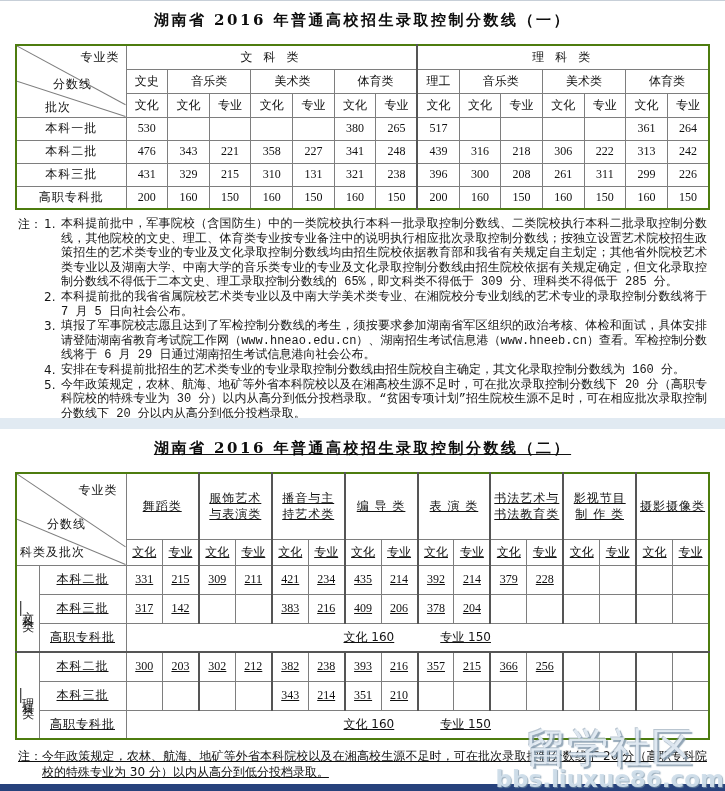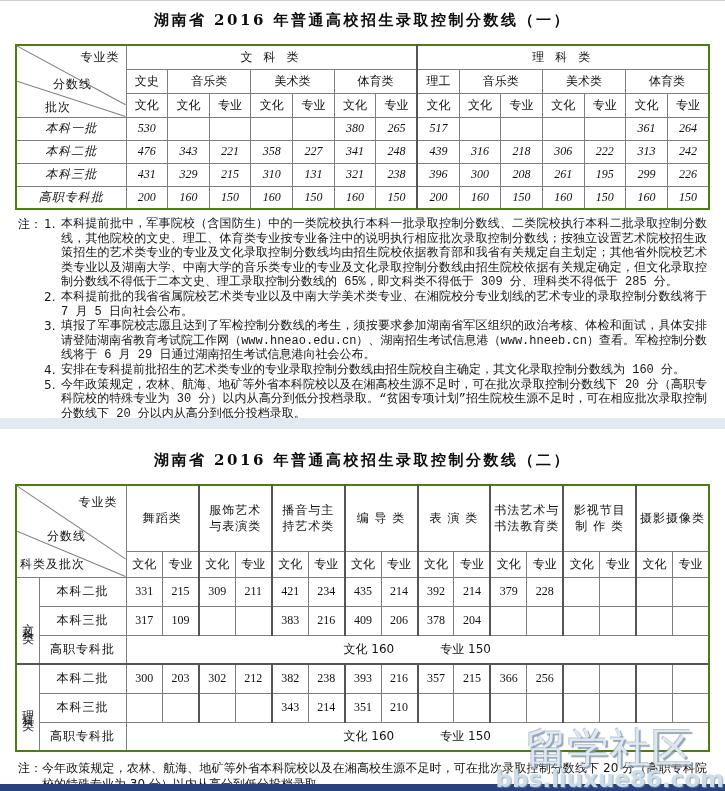--- a/index.html
+++ b/index.html
@@ -4,41 +4,41 @@
 <style>
   html,body{margin:0;padding:0;}
   body{
     width:725px;height:791px;position:relative;overflow:hidden;
     background:#e7edf4;border-top:1px solid #c7cfd8;box-sizing:border-box;
     font-family:"DejaVu Sans","Liberation Sans",sans-serif;color:#111;
   }
   .sheet{background:#ffffff;box-sizing:border-box;overflow:hidden;}
   .sec1{height:417px;padding-top:8px;}
   .gap-band{height:11px;background:#e1eaf2;}
-  .sec2{height:361px;padding-top:20px;}
+  .sec2{height:361px;padding-top:8px;text-decoration:underline;}
   .footer-band{position:absolute;left:0;bottom:0;width:725px;height:7px;background:#27427c;z-index:3;}
 
   .doc-title{
     text-align:center;font-size:15px;font-weight:bold;letter-spacing:2.5px;
     margin:2px 0 14px 0;color:#0d0d0d;
     font-family:"DejaVu Serif","Liberation Serif",serif;
   }
 
   table.grid{
     border-collapse:collapse;table-layout:fixed;width:695px;margin:0 auto;
     border:2px solid #4d7c0f;
   }
   .grid th,.grid td{
     border:1px solid #7e7e7e;padding:0 1px;text-align:center;vertical-align:middle;
     font-weight:normal;font-size:12px;color:#111;box-sizing:border-box;
     overflow:hidden;
   }
   .grid .gs{border-left:2px solid #555;margin-top:24px;}
   .t1 thead tr{height:24px;}
-  .t1 tbody tr{height:23px;font-style:italic;}
+  .t1 tbody tr{height:23px;}
   .t2 thead tr.groups-row{height:66px;}
   .t2 thead tr.cols-row{height:26px;}
   .t2 tbody tr{height:29px;}
   .t2 tbody.sec-li{border-top:2px solid #555;}
 
   .score-cell{font-family:"Liberation Serif","DejaVu Serif",serif;font-size:13px;}
   .group{letter-spacing:4px;font-family:Liberation Serif, serif;}
   .group2{letter-spacing:1px;font-size:12px;line-height:1.35;}
   .rowlabel{letter-spacing:1px;}
   .vlabel{
@@ -179,21 +179,21 @@
           <td class="score-cell">329</td>
           <td class="score-cell">215</td>
           <td class="score-cell">310</td>
           <td class="score-cell">131</td>
           <td class="score-cell">321</td>
           <td class="score-cell">238</td>
           <td class="score-cell gs">396</td>
           <td class="score-cell">300</td>
           <td class="score-cell">208</td>
           <td class="score-cell">261</td>
-          <td class="score-cell">195</td>
+          <td class="score-cell">311</td>
           <td class="score-cell">299</td>
           <td class="score-cell">226</td>
         </tr>
       <tr>
         <th class="rowlabel">高职专科批</th>
       <td class="score-cell">200</td>
           <td class="score-cell">160</td>
           <td class="score-cell">150</td>
           <td class="score-cell">160</td>
           <td class="score-cell">150</td>
@@ -302,21 +302,21 @@
           <td class="score-cell gs">379</td>
           <td class="score-cell">228</td>
           <td class="score-cell gs"></td>
           <td class="score-cell"></td>
           <td class="score-cell gs"></td>
           <td class="score-cell"></td>
         </tr>
       <tr>
         <th class="rowlabel">本科三批</th>
       <td class="score-cell">317</td>
-          <td class="score-cell">109</td>
+          <td class="score-cell">142</td>
           <td class="score-cell gs"></td>
           <td class="score-cell"></td>
           <td class="score-cell gs">383</td>
           <td class="score-cell">216</td>
           <td class="score-cell gs">409</td>
           <td class="score-cell">206</td>
           <td class="score-cell gs">378</td>
           <td class="score-cell">204</td>
           <td class="score-cell gs"></td>
           <td class="score-cell"></td>

